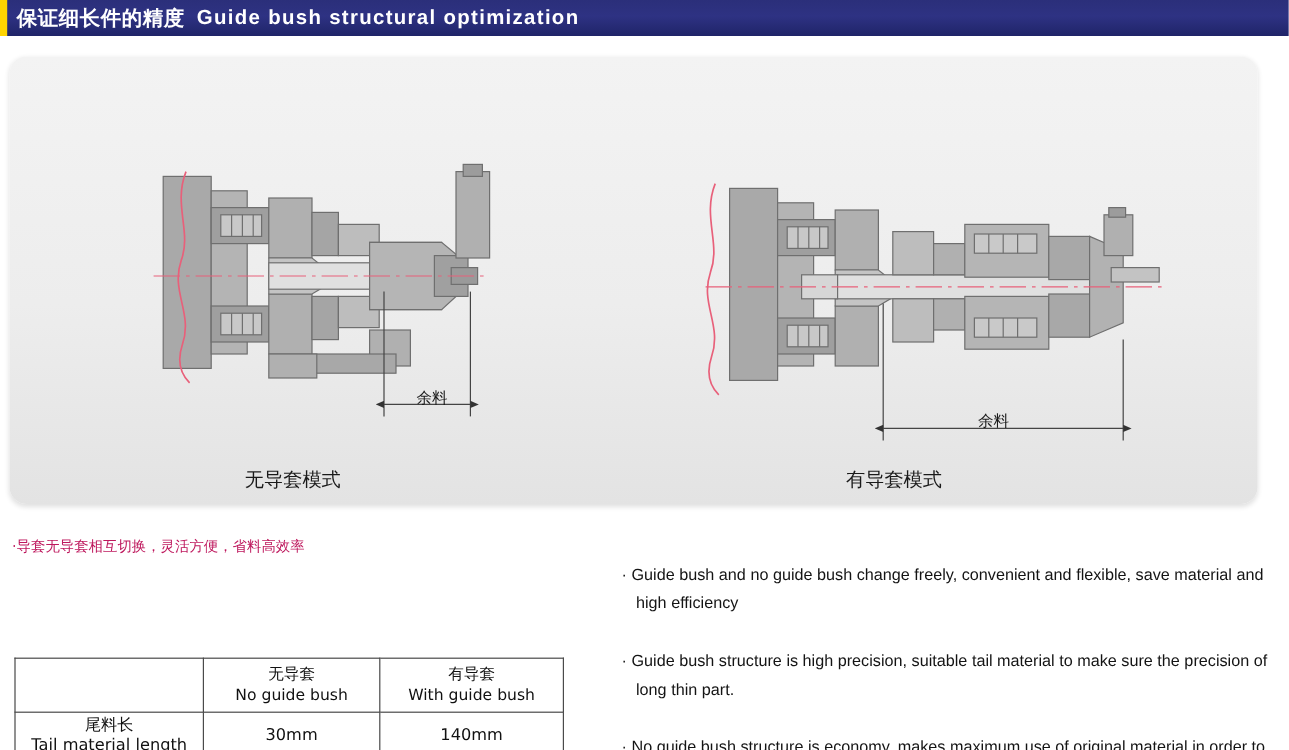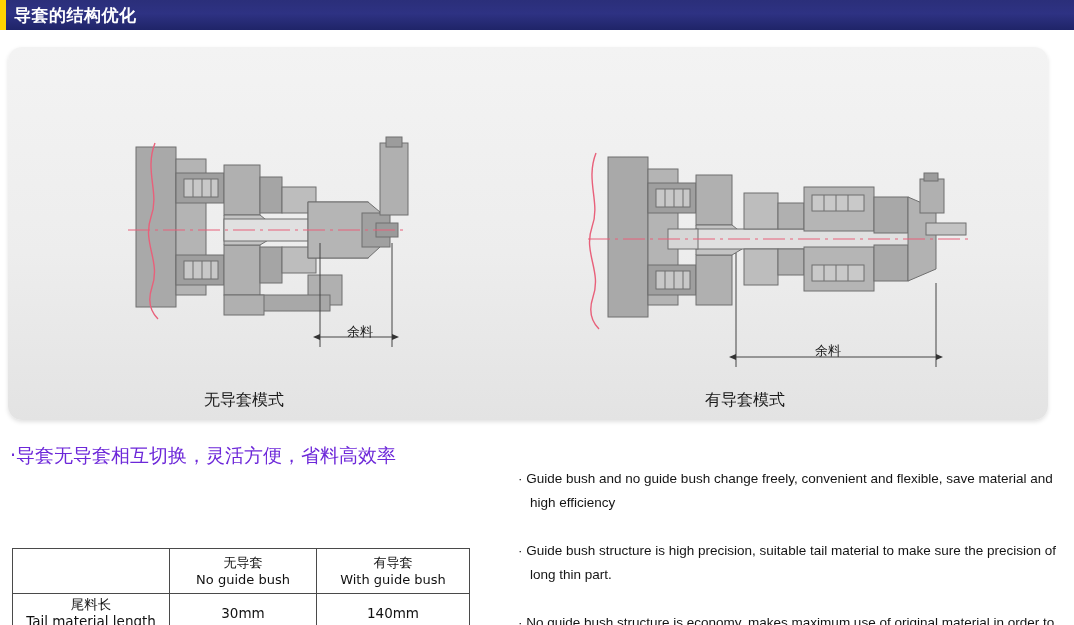--- a/index.html
+++ b/index.html
@@ -50,21 +50,21 @@
   }
   .yl-left{left:339px;top:276px;}
   .yl-right{left:807px;top:295px;}
 
   
   .bullets-cn{
     position:absolute;left:10px;top:443px;width:470px;
     font-family:"DejaVu Sans","Liberation Sans",sans-serif;
   }
   .bullets-cn .b{
-    font-size:19px;color:#6d28d9;line-height:25px;white-space:nowrap;
+    font-size:12px;color:#be185d;line-height:25px;white-space:nowrap;
   }
   .bullets-en{
     position:absolute;left:518px;top:443px;width:550px;
   }
   .bullets-en .b{
     font-size:13.5px;color:#141414;line-height:24px;
     padding-left:12px;text-indent:-12px;margin-bottom:5px;margin-top:24px;
   }
 
   
@@ -85,21 +85,22 @@
   .spec-table .col2{width:140px;}
   .spec-table .hdr{height:40px;}
   .spec-table .val{height:32px;font-size:13.5px;}
   .two-line{display:block;}
 </style>
 </head>
 <body>
 
 <div class="header">
   <div class="header-accent"></div>
-  <span class="header-title-cn">导套的结构优化</span>
+  <span class="header-title-cn">保证细长件的精度</span>
+  <span class="header-title-en">Guide bush structural optimization</span>
 </div>
 
 <div class="panel">
   <div class="panel-inner">
 
     <svg width="1040" height="373" viewBox="0 0 1040 373">
       <defs>
         <marker id="arrL" markerWidth="8" markerHeight="8" refX="7" refY="3" orient="auto">
           <path d="M7,0 L0,3 L7,6 z" fill="#333"></path>
         </marker>

